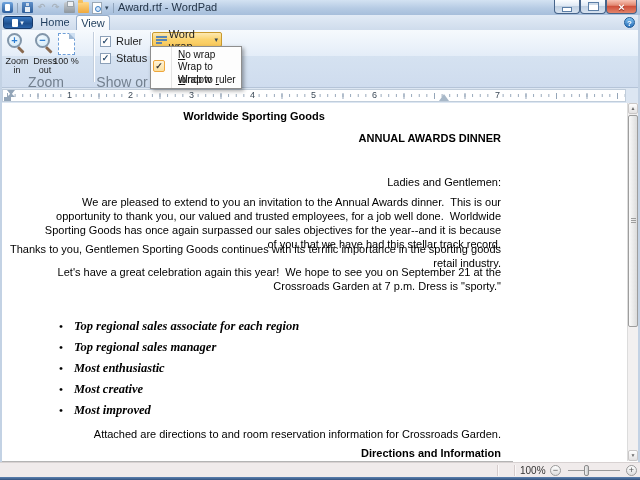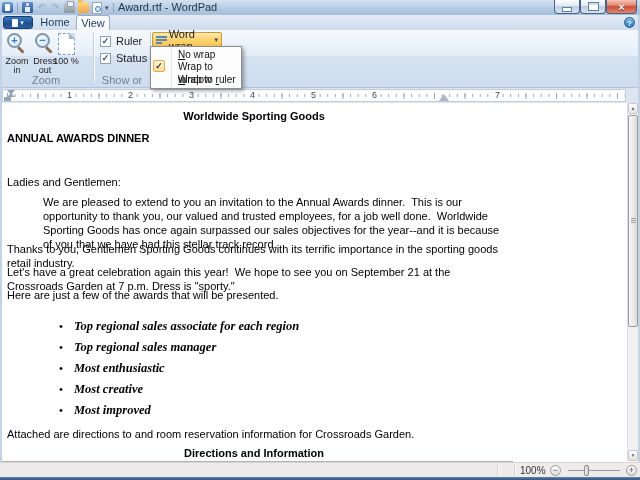--- a/index.html
+++ b/index.html
@@ -49,21 +49,21 @@
     border:1px solid #97aecb;border-bottom:none;border-radius:3px 3px 0 0;box-sizing:border-box;}
   .helpbtn{position:absolute;right:5px;top:2px;width:11px;height:11px;border-radius:50%;
     background:linear-gradient(180deg,#7fc0ee 0%,#2a72bd 100%);border:1px solid #1d5folder?;border:1px solid #1d5a96;
     color:#fff;font-size:8px;font-weight:bold;text-align:center;line-height:11px;box-sizing:border-box;}
   
   .ribbon{position:absolute;left:0;top:30px;width:640px;height:58px;
     background:linear-gradient(180deg,#f6fafd 0%,#e4edf8 45%,#d5e2f1 46%,#cfdcee 100%);
     border-bottom:1px solid #b5c4d8;box-sizing:border-box;}
   .grp-divider{position:absolute;top:2px;height:50px;width:2px;
     background:linear-gradient(90deg,#c2cedd 1px,#ffffff 1px);}
-  .grp-label{position:absolute;top:44px;font-size:11px;color:#73808f;text-align:center;}
+  .grp-label{position:absolute;top:44px;font-size:14px;color:#73808f;text-align:center;}
   .rib-btn{position:absolute;top:2px;width:30px;height:42px;text-align:center;font-size:9px;color:#1e1e1e;}
   .rib-btn .bicon{display:block;margin:1px auto 0;width:22px;height:22px;position:relative;}
   .rib-btn .blabel{display:block;line-height:9px;margin-top:2px;white-space:normal;}
   .mag{position:absolute;left:1px;top:0;width:15px;height:15px;border:2px solid #8296aa;border-radius:50%;
        background:radial-gradient(circle at 35% 30%,#f3fafe,#cfe7f6);box-sizing:border-box;}
   .mag-handle{position:absolute;left:13px;top:13px;width:8px;height:3px;background:#8a6a50;border-radius:1px;
        transform:rotate(45deg);transform-origin:0 0;}
   .mag-sign{position:absolute;left:1px;top:0;width:15px;text-align:center;font-size:11px;font-weight:bold;
        color:#2d7dd2;line-height:14px;}
   .page100{position:absolute;left:3px;top:0;width:15px;height:20px;background:#fff;border:1px dashed #6f9fd8;}
@@ -99,21 +99,21 @@
     background-position:4px center,4px center;}
   .rn{position:absolute;top:1px;font-size:9px;line-height:9px;color:#3c4a58;background:#fff;padding:0 2px;}
   .mk{position:absolute;width:0;height:0;}
   .mk-firstline{left:4px;top:0;border-left:4px solid transparent;border-right:4px solid transparent;border-top:5px solid #93a5b8;}
   .mk-left{left:4px;bottom:4px;border-left:4px solid transparent;border-right:4px solid transparent;border-bottom:4px solid #93a5b8;}
   .mk-leftbox{position:absolute;left:1px;bottom:0;width:7px;height:4px;background:#93a5b8;}
   .mk-right{left:436px;bottom:0;border-left:5px solid transparent;border-right:5px solid transparent;border-bottom:7px solid #a8b8c8;}
   
   .doc{position:absolute;left:0;top:103px;width:513px;height:358px;background:#fff;
     border-bottom:1px solid #b4b4b4;color:#000;}
-  .doc .blk{position:absolute;left:7px;right:12px;font-size:11px;line-height:14px;white-space:pre-wrap;}
+  .doc .blk{position:absolute;left:7px;right:12px;font-size:11px;line-height:14px;white-space:pre-wrap;text-align:right;}
   .doc .ctr{text-align:center;font-weight:bold;}
   .doc .bold{font-weight:bold;}
   .bullet-li{position:absolute;left:59px;font-family:"Liberation Serif",serif;font-style:italic;
     font-weight:bold;font-size:12.5px;line-height:13px;}
   .bullet-li .blt{display:inline-block;width:15px;font-size:11px;}
   
   .vscroll{position:absolute;right:2px;top:103px;width:11px;height:358px;background:#f2f0f0;
     border-left:1px solid #dcdcdc;box-sizing:border-box;}
   .sb-btn{position:absolute;left:0;width:10px;height:11px;background:linear-gradient(180deg,#fefefe,#e4e2e2);
     border:1px solid #c9c7c7;border-radius:2px;box-sizing:border-box;text-align:center;
@@ -256,30 +256,29 @@
     </div>
   </div>
 
   <div class="doc">
     <div class="blk ctr" style="top:6px;">Worldwide Sporting Goods</div>
     <div class="blk bold" style="top:28px;">ANNUAL AWARDS DINNER</div>
     <div class="blk" style="top:72px;">Ladies and Gentlemen:</div>
     <div class="blk" style="top:92px;margin-left:36px;">We are pleased to extend to you an invitation to the Annual Awards dinner.  This is our opportunity to thank you, our valued and trusted employees, for a job well done.  Worldwide Sporting Goods has once again surpassed our sales objectives for the year--and it is because of you that we have had this stellar track record.</div>
     <div class="blk" style="top:139px;">Thanks to you, Gentlemen Sporting Goods continues with its terrific importance in the sporting goods retail industry.</div>
     <div class="blk" style="top:162px;">Let's have a great celebration again this year!  We hope to see you on September 21 at the Crossroads Garden at 7 p.m. Dress is "sporty."</div>
-    <div class="blk" style="top:185px;">Here are just a few of the awards that will be presented.</div>
 
     <div class="bullet-li" style="top:217px;"><span class="blt">•</span><span>Top regional sales associate for each region</span></div>
     <div class="bullet-li" style="top:259px;"><span class="blt">•</span><span>Most enthusiastic</span></div>
     <div class="bullet-li" style="top:238px;"><span class="blt">•</span><span>Top regional sales manager</span></div>
     <div class="bullet-li" style="top:280px;"><span class="blt">•</span><span>Most creative</span></div>
     <div class="bullet-li" style="top:301px;"><span class="blt">•</span><span>Most improved</span></div>
 
     <div class="blk" style="top:324px;">Attached are directions to and room reservation information for Crossroads Garden.</div>
-    <div class="blk ctr" style="top:343px;">Directions and Information</div>
+    <div class="blk ctr" style="top:343px;text-align:right;">Directions and Information</div>
   </div>
 
   <div class="vscroll">
     <div class="sb-btn sb-up">▲</div>
     <div class="sb-thumb">
         <span class="sb-grip"></span>
       </div>
     <div class="sb-btn sb-down">▼</div>
   </div>
 

